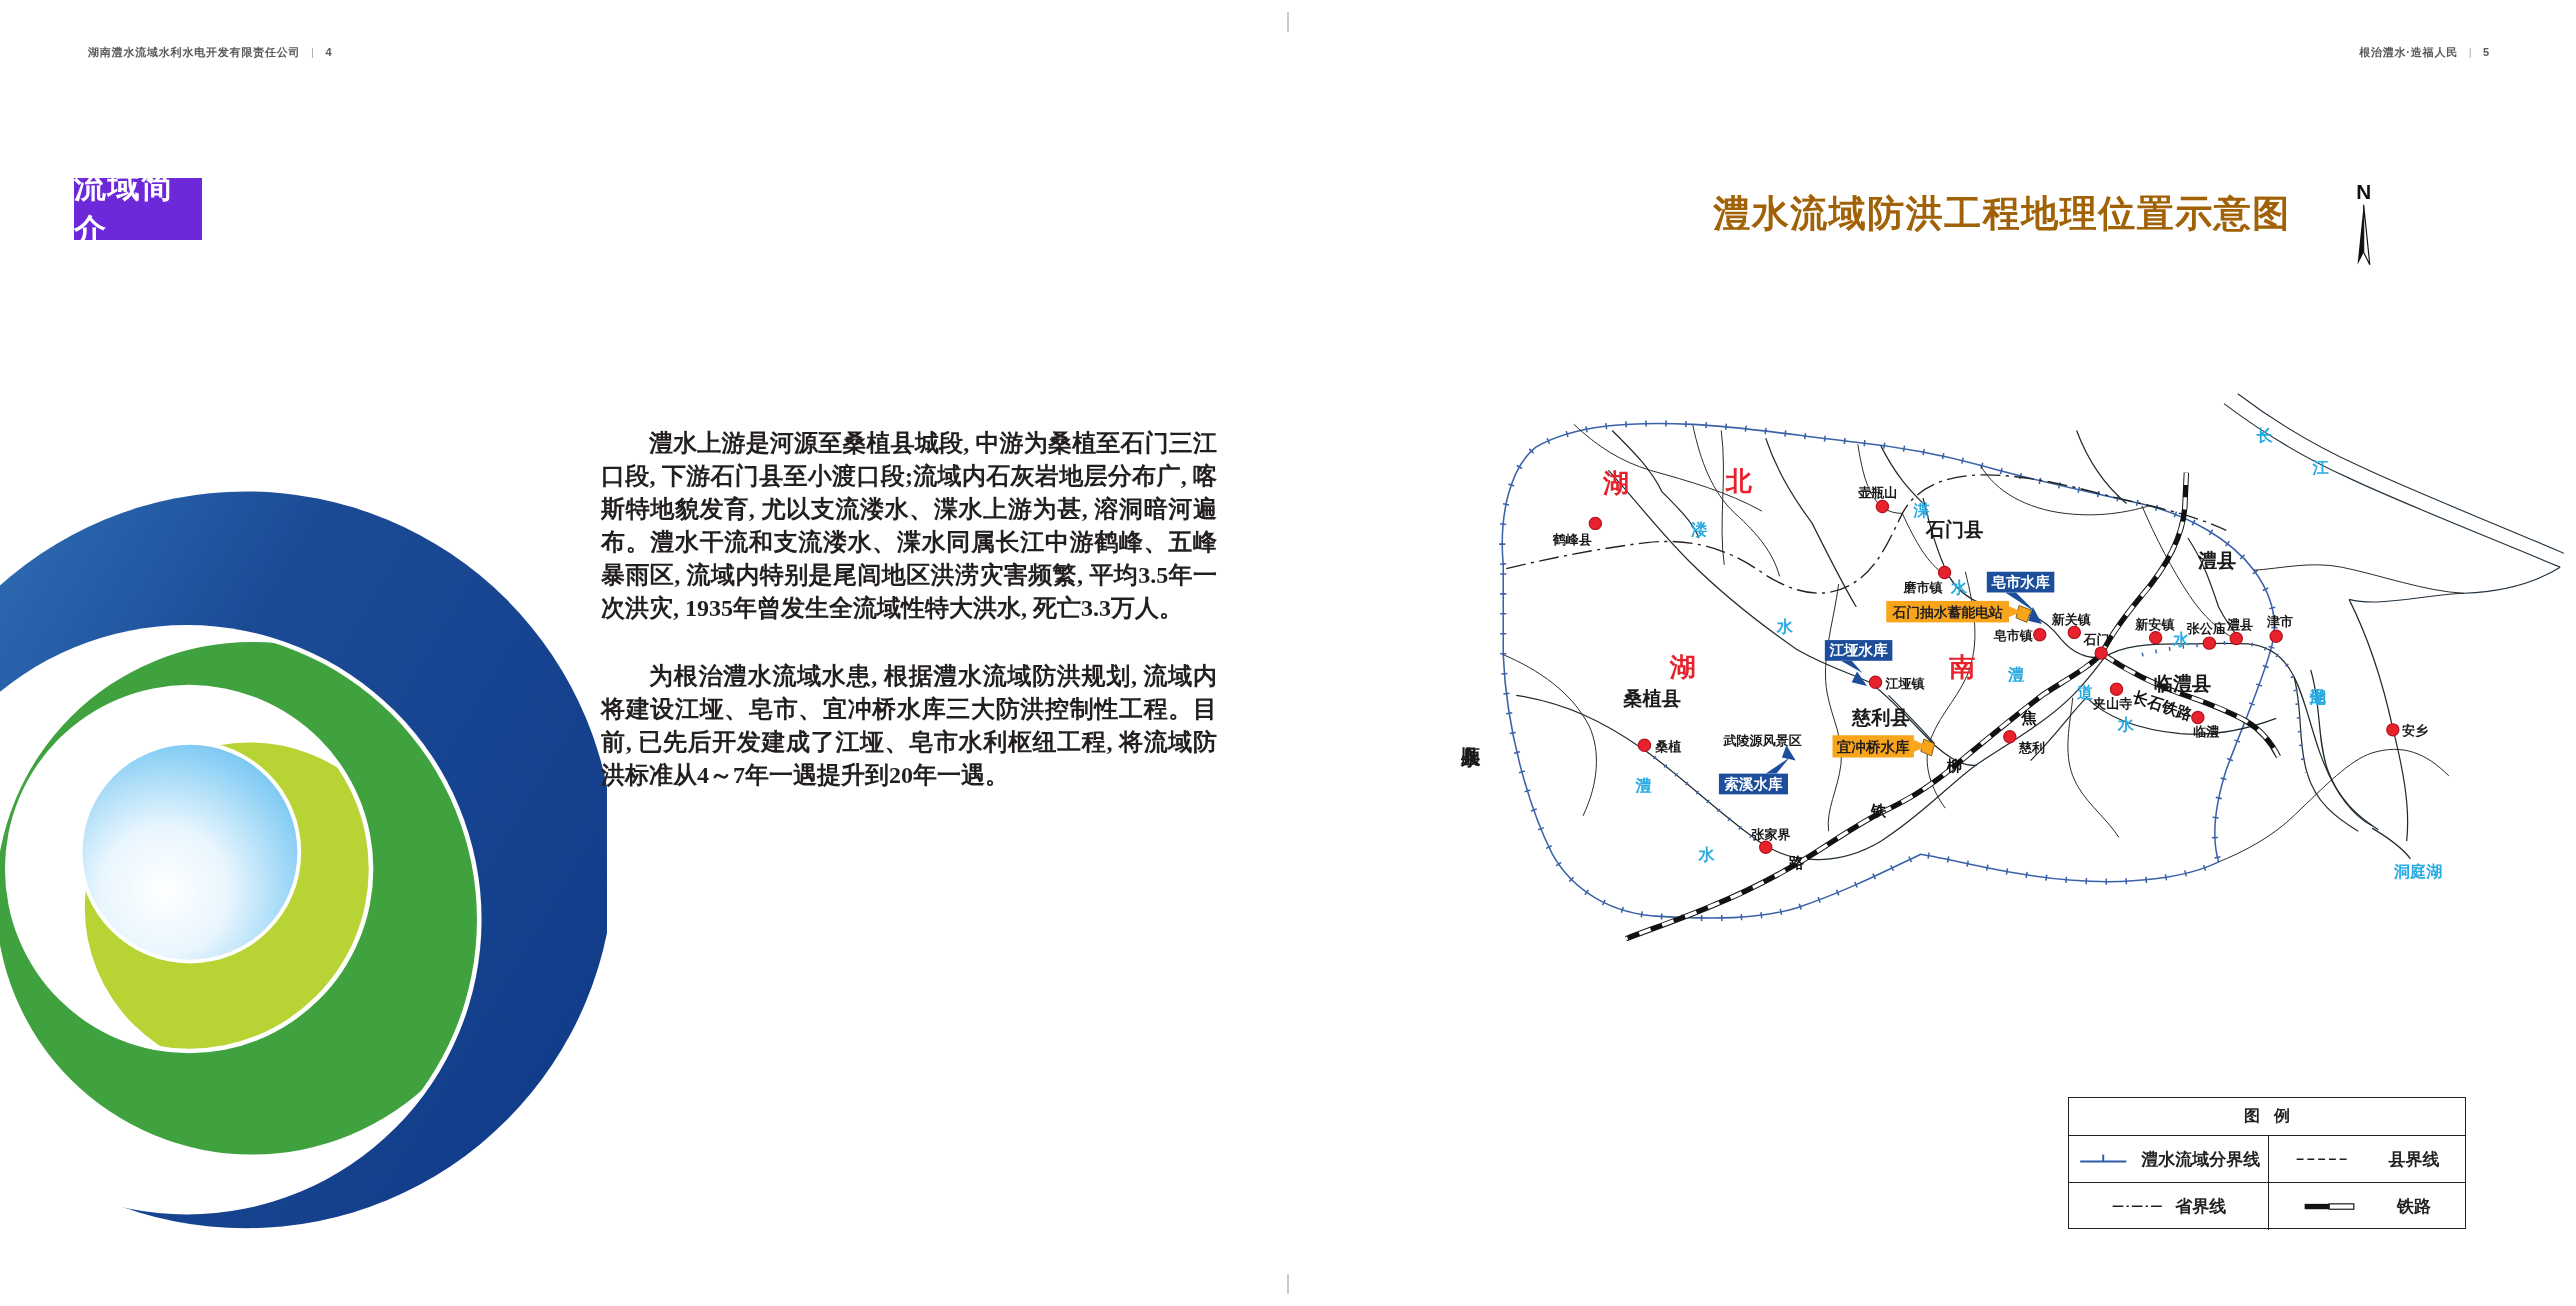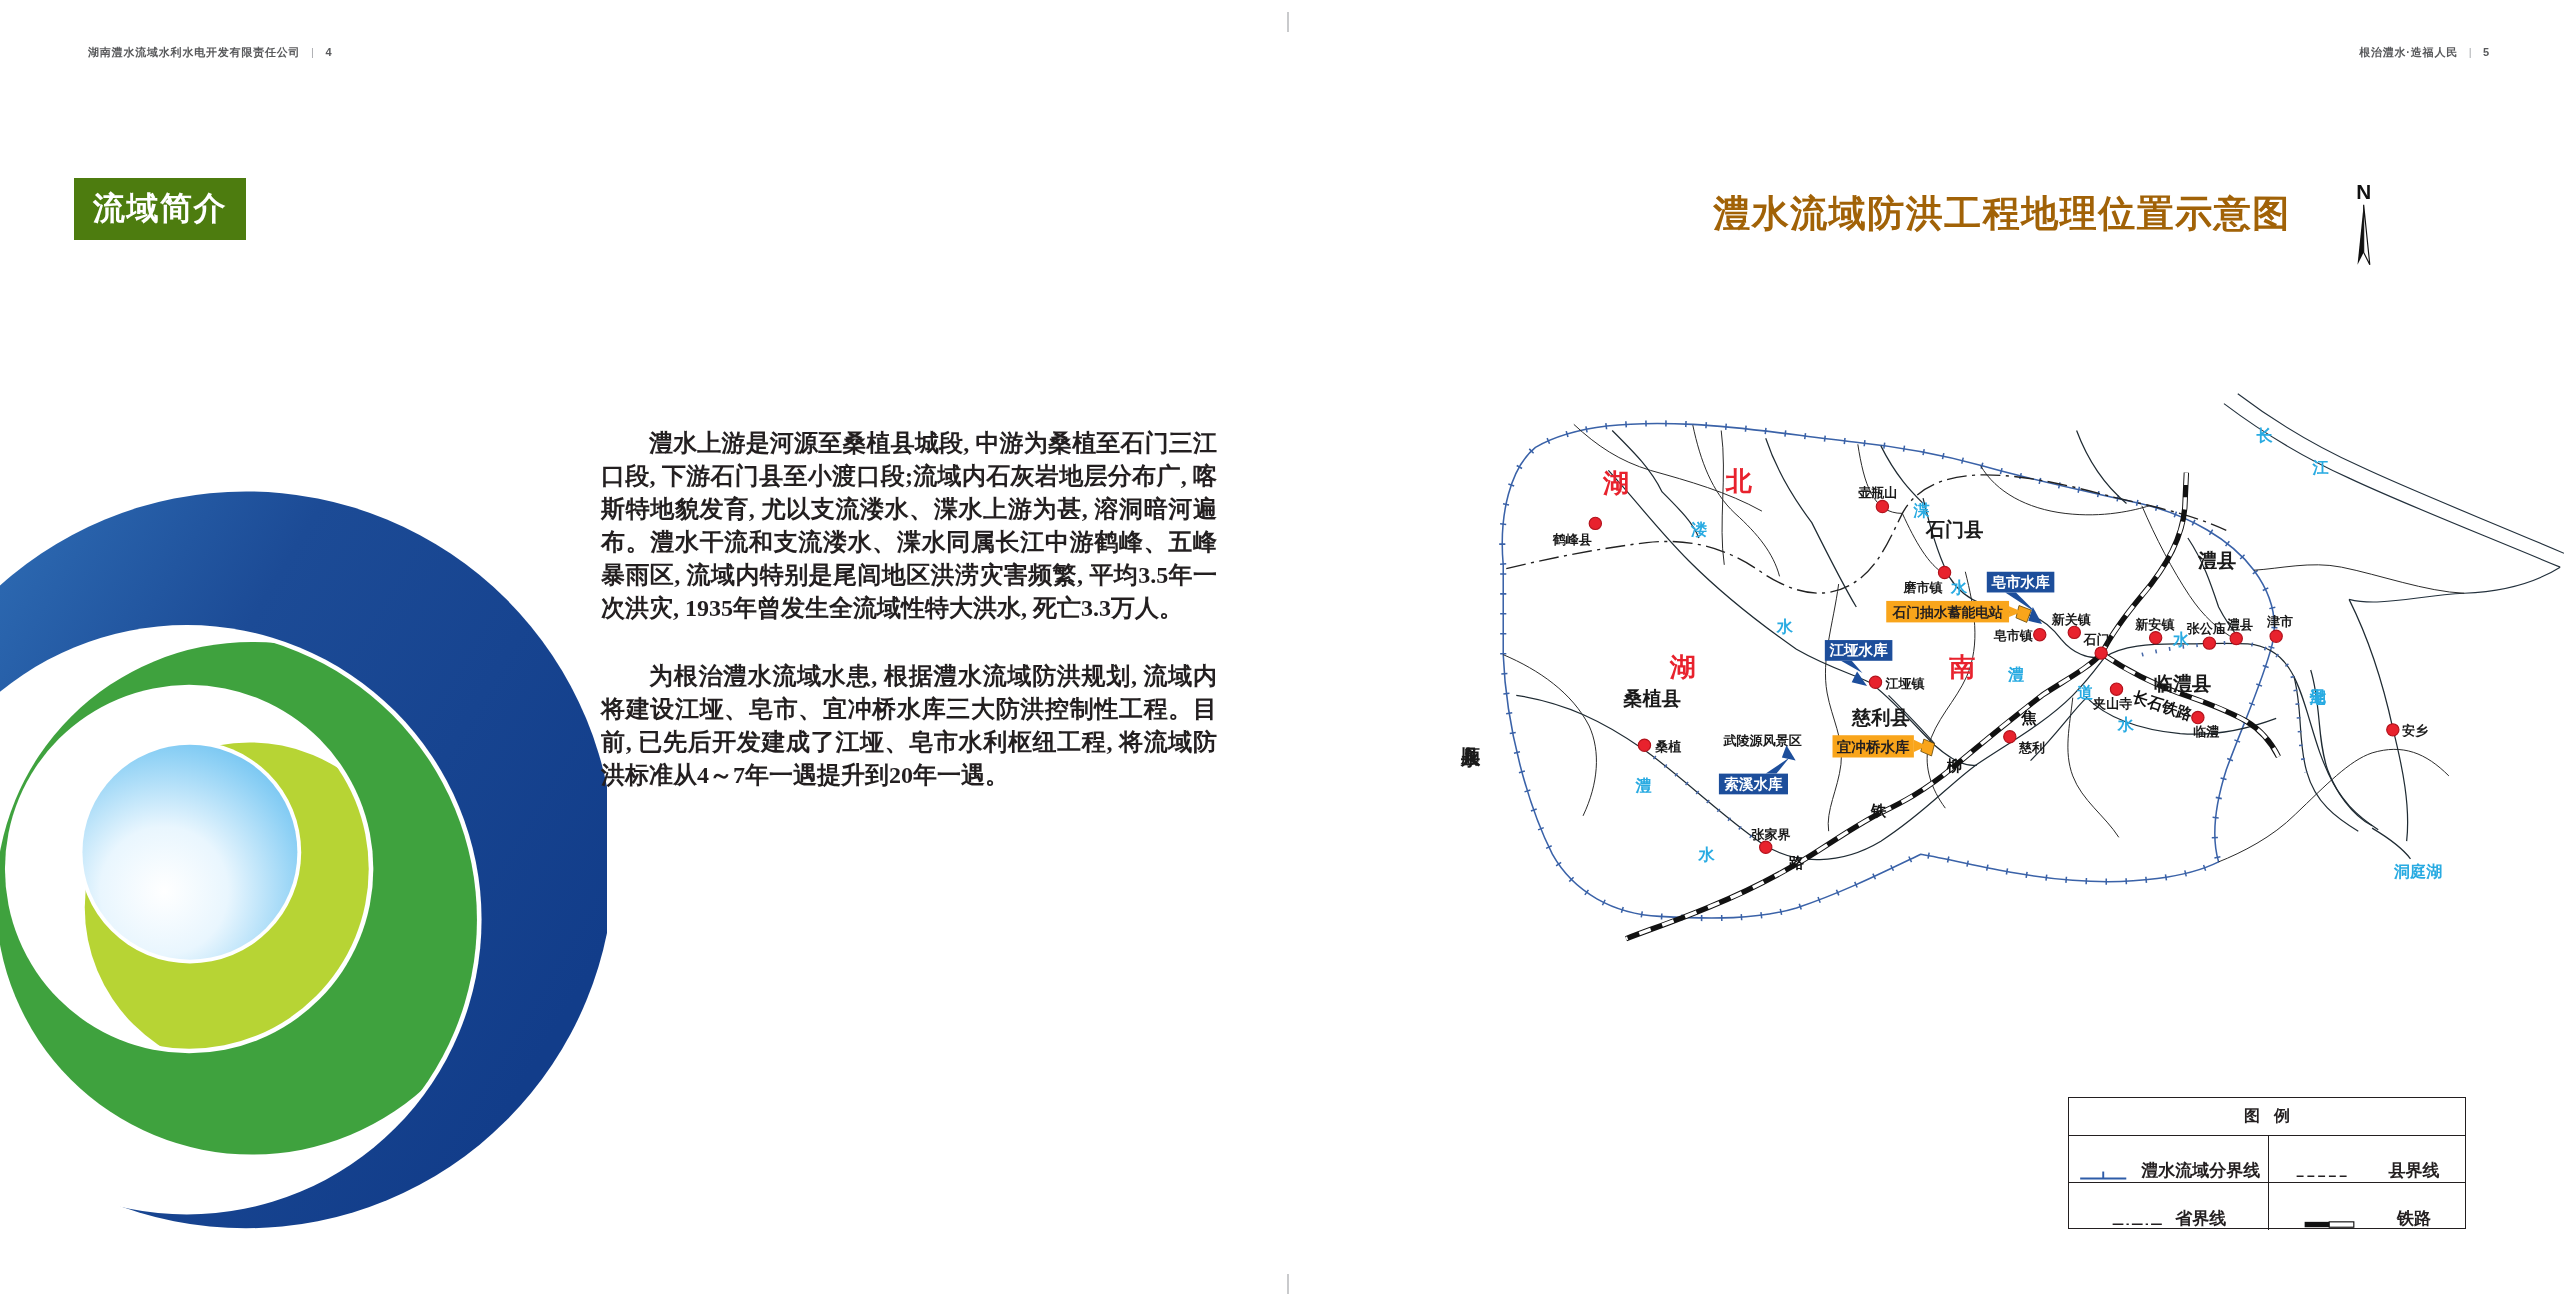--- a/index.html
+++ b/index.html
@@ -7,22 +7,22 @@
     position:relative;width:2576px;height:1306px;background:#ffffff;overflow:hidden;
     font-family:"Liberation Sans",sans-serif;
   }
   
   .hdr{position:absolute;top:45px;font-size:11px;font-weight:700;color:#58595b;letter-spacing:0.8px;}
   .hdr-left{left:88px;}
   .hdr-right{right:86px;text-align:right;}
   .hdr .sep{color:#a7a9ac;padding:0 10.7px;font-weight:400;}
   
   .section-box{
-    position:absolute;left:74px;top:178px;width:172px;height:62px;
-    background:#4d7c0f;color:#fff;display:flex;align-items:center;justify-content:center;
+    position:absolute;left:74px;top:178px;width:128px;height:62px;
+    background:#6d28d9;color:#fff;display:flex;align-items:center;justify-content:center;
     font-size:32px;font-weight:700;letter-spacing:1.5px;
   }
   
   .bodytext{
     position:absolute;left:601px;top:427px;width:616px;
     font-family:"Liberation Serif",serif;font-size:24px;line-height:33px;
     font-weight:700;color:#231f20;text-align:justify;
   }
   .bodytext p{margin:0 0 35px 0;text-indent:2em;}
   
@@ -34,21 +34,21 @@
   .legend{
     position:absolute;left:2068px;top:1097px;width:398px;height:132px;
     border:1.5px solid #231f20;box-sizing:border-box;background:#fff;z-index:5;
   }
   .legend-title{
     height:37px;border-bottom:1.5px solid #231f20;display:flex;align-items:center;justify-content:center;
     font-size:16px;font-weight:700;color:#231f20;letter-spacing:14px;text-indent:14px;
   }
   .legend-grid{display:grid;grid-template-columns:200px 1fr;grid-template-rows:47px 47px;}
   .legend-cell{
-    display:flex;align-items:flex-end;justify-content:center;gap:10.7px;
+    display:flex;align-items:center;justify-content:center;gap:10.7px;
     border-bottom:1.5px solid #231f20;border-right:1.5px solid #231f20;box-sizing:border-box;
   }
   .legend-cell:nth-child(2n){border-right:none;gap:40px;}
   .legend-cell:nth-child(3),.legend-cell:nth-child(4){border-bottom:none;}
   .legend-cell .lbl{font-size:17px;font-weight:700;color:#231f20;}
   
   .cropmark{position:absolute;width:1.5px;background:#c9cacc;}
   svg{display:block;}
   .mapsvg{position:absolute;left:1428px;top:154px;z-index:1;}
   .logosvg{position:absolute;left:0;top:384px;z-index:0;}

